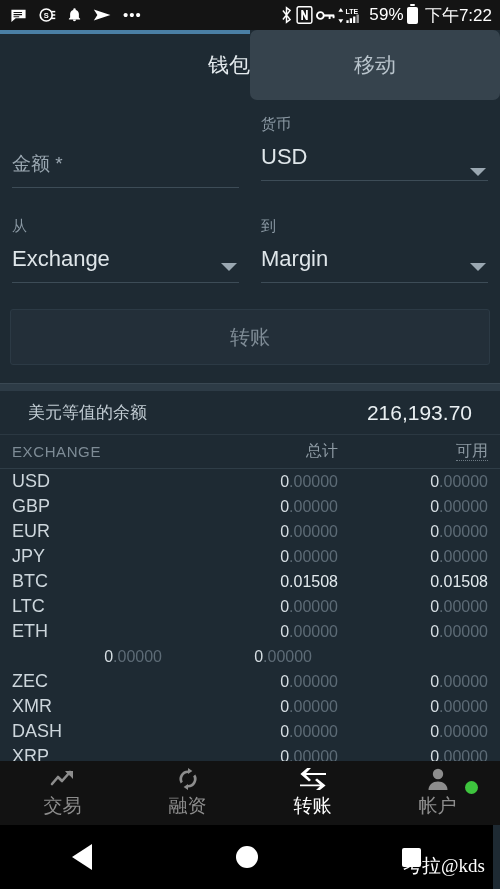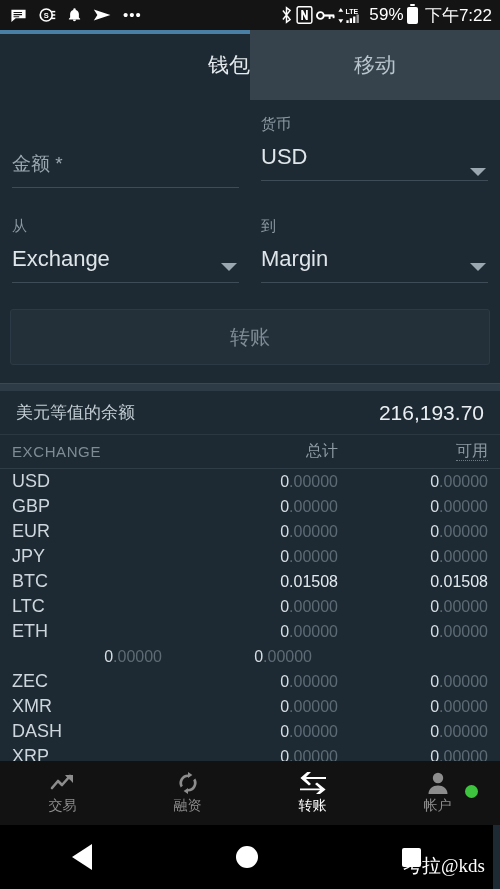--- a/index.html
+++ b/index.html
@@ -35,21 +35,21 @@
   .tabs { display: flex; height: 70px; background: #1e2a33; position: relative; }
   .tab {
     flex: 1; display: flex; align-items: center; justify-content: center;
     font-size: 21px; color: #c9d2d8; position: relative;
   }
   .tab.active { background: #1e2a33; color: #e4eaee; justify-content: flex-end; }
   .tab.active::before {
     content: ""; position: absolute; top: 0; left: 0; right: 0;
     height: 4px; background: #4a7fa5;
   }
-  .tab.inactive { background: #36434d; color: #b9c4cc; }
+  .tab.inactive { background: #36434d; color: #b9c4cc; border-radius: 7px; }
 
   
   .form { padding: 14px 12px 0 12px; background: #1e2a33; }
   .row2 { display: flex; gap: 22px; }
   .field { flex: 1; position: relative; padding-bottom: 6px; }
   .fl-label {
     font-size: 15px; color: #8a98a3; height: 20px; line-height: 20px;
   }
   .fl-value {
     font-size: 22px; color: #dfe6ea; height: 46px; line-height: 46px;
@@ -71,21 +71,21 @@
     background: #232f39; display: flex; align-items: center; justify-content: center;
     font-size: 20px; color: #7f8c96;
   }
 
   
   .band { height: 8px; background: #2d3b46; border-top: 1px solid #3a4853; }
 
   
   .balance {
     height: 44px; display: flex; align-items: center; justify-content: space-between;
-    padding: 0 16px; background: #1e2a33; border-bottom: 1px solid #2b3views;
+    padding: 0 28px; background: #1e2a33; border-bottom: 1px solid #2b3views;
   }
   .balance { border-bottom: 1px solid #2b3842; }
   .bal-label { font-size: 17px; color: #c3cdd4; }
   .bal-value { font-size: 21px; color: #e9eff2; }
 
   
   .tbl-head {
     display: flex; align-items: center; height: 34px; padding: 0 12px;
     background: #1e2a33; border-bottom: 1px solid #2f3d47;
   }
@@ -104,21 +104,21 @@
   
   .bottomnav {
     position: absolute; left: 0; right: 0; bottom: 64px; height: 64px;
     background: #121212; display: flex; align-items: center;
   }
   .navitem {
     flex: 1; display: flex; flex-direction: column; align-items: center;
     justify-content: center; gap: 2px; position: relative; color: #8d8d8d;
   }
   .navitem.active { color: #ffffff; }
-  .nav-label { font-size: 14px; }
+  .nav-label { font-size: 19px; }
   .nav-ico { height: 24px; display: flex; align-items: center; }
   .green-dot {
     position: absolute; width: 13px; height: 13px; border-radius: 50%;
     background: #3ec43e; right: 22px; top: 14px;
   }
 
   
   .androidnav {
     position: absolute; left: 0; right: 7px; bottom: 0; height: 64px;
     background: #000; display: flex; align-items: center; justify-content: space-around;

